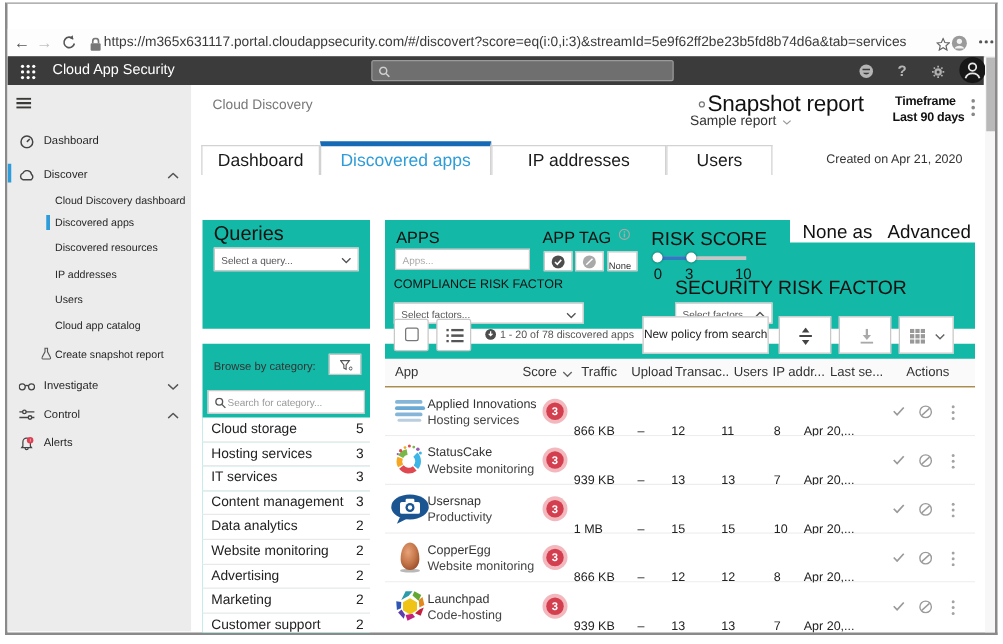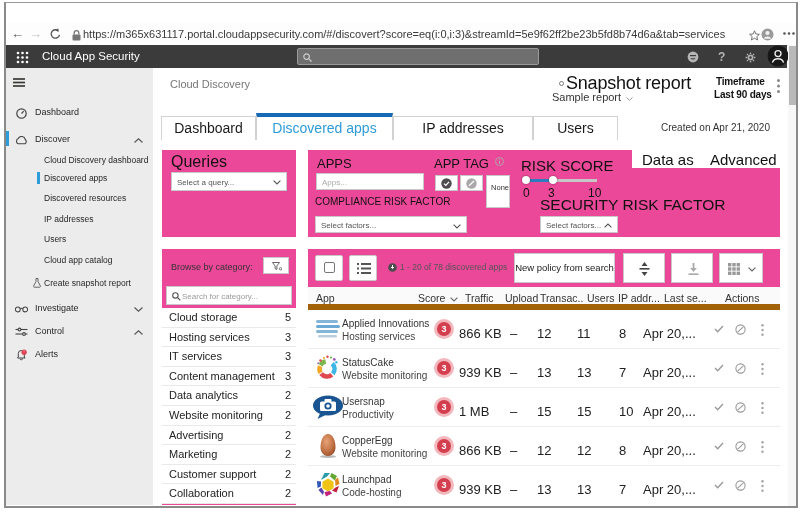--- a/index.html
+++ b/index.html
@@ -45,38 +45,38 @@
   .tf-label { position:absolute; left:563px; top:8px; font-size:10px; color:#111; font-weight:bold; letter-spacing:-0.2px; }
   .tf-value { position:absolute; left:561px; top:21px; font-size:10px; color:#111; font-weight:bold; letter-spacing:-0.2px; }
 
   
   .tabrow { position:absolute; left:0; top:45px; width:100%; height:27px; }
   .ptab { position:absolute; top:3px; height:24px; background:#fff; border:1px solid #d2d2d2; border-bottom:none; font-size:14px; color:#1a1a1a; text-align:center; }
   .ptab.sel { top:0; height:27px; border-top:4px solid #1569b5; color:#2d9cd8; }
   .created { position:absolute; left:508px; top:9px; font-size:10px; color:#333; }
 
   
-  .panel { position:absolute; background:#ec4899; }
+  .panel { position:absolute; background:#14b8a6;margin-top:26px; }
   .whitebox { background:#fff; border:1px solid #c8c8c8; position:absolute; }
   .phead { font-size:16px; color:#111; position:absolute; }
   .small { font-size:8px; color:#767676; }
 
   
   .catrow { height:19.6px; border-bottom:1px solid #e9e9e9; font-size:11px; color:#222; position:relative; background:#fff; }
   .catrow .nm { position:absolute; left:7px; top:3px; }
   .catrow .ct { position:absolute; right:5px; top:3px; }
 
   .badge { position:absolute; width:20px; height:20px; border-radius:50%; background:#f2b8bd; }
   .badge > div { position:absolute; left:3px; top:3px; width:14px; height:14px; border-radius:50%; background:#d43f4f; color:#fff; font-size:9px; font-weight:bold; text-align:center; line-height:14px; }
 
   .approw { position:relative; height:39px; border-bottom:1px solid #ededed; background:#fff; font-size:11px; color:#222; }
   .ricon { position:absolute; left:7px; top:6px; }
   .nm1 { position:absolute; left:34px; top:8px; color:#333; font-size:10px; }
   .nm2 { position:absolute; left:34px; top:21px; color:#444; font-size:10px; }
-  .v { position:absolute; top:16px; font-size:13px; }
+  .v { position:absolute; top:30px; font-size:10px; }
 </style>
 </head>
 <body>
 <div id="win">
 
   <div id="tabbar">
     <div id="tab">
       <svg class="abs" style="left:5px;top:4px" width="11" height="11" viewBox="0 0 11 11">
           <rect x="0" y="0" width="5" height="5" fill="#f25022"></rect>
           <rect x="6" y="0" width="5" height="5" fill="#7fba00"></rect>
@@ -294,32 +294,32 @@
               <circle cx="5.5" cy="5.5" r="5.2" fill="#4d4d4d"></circle>
               <polyline points="3,5.6 4.8,7.4 8,3.9" fill="none" stroke="#fff" stroke-width="1.3"></polyline>
             </svg>
           </div>
         <div class="whitebox" style="left:152px;top:25px;width:23px;height:16px">
             <svg style="position:absolute;left:5px;top:2px" width="11" height="11" viewBox="0 0 11 11">
               <circle cx="5.5" cy="5.5" r="5.2" fill="#a9a9a9"></circle>
               <line x1="3" y1="7.8" x2="8" y2="3" stroke="#fff" stroke-width="1.2"></line>
             </svg>
           </div>
-        <div class="whitebox" style="left:178px;top:25px;width:24px;height:33px;text-align:right"><span style="font-size:7.5px;color:#333;line-height:16px">None</span></div>
+        <div class="whitebox" style="left:178px;top:25px;width:24px;height:16px;text-align:left"><span style="font-size:7.5px;color:#333;line-height:16px">None</span></div>
         <div class="phead" style="left:213px;top:7px;font-size:15px">RISK SCORE</div>
 
         <div class="abs" style="left:217px;top:29px;width:72px;height:3px;background:#c6c6c6"></div>
         <div class="abs" style="left:219px;top:29px;width:26px;height:3px;background:#2e7cc0"></div>
         <div class="abs" style="left:214px;top:26px;width:8px;height:8px;border-radius:50%;background:#fff;box-shadow:0 0 2px rgba(0,0,0,.55)"></div>
         <div class="abs" style="left:241px;top:26px;width:8px;height:8px;border-radius:50%;background:#fff;box-shadow:0 0 2px rgba(0,0,0,.55)"></div>
         <div class="abs" style="left:215px;top:36px;font-size:12px;color:#111">0</div>
         <div class="abs" style="left:240px;top:36px;font-size:12px;color:#111">3</div>
         <div class="abs" style="left:280px;top:36px;font-size:12px;color:#111">10</div>
         <div class="abs" style="left:324px;top:-3px;width:148px;height:21px;background:#fff"></div>
-        <div class="abs" style="left:334px;top:1px;font-size:15px;color:#111">Data as</div>
+        <div class="abs" style="left:334px;top:1px;font-size:15px;color:#111">None as</div>
         <div class="abs" style="left:402px;top:1px;font-size:15px;color:#111">Advanced</div>
         <div class="phead" style="left:7px;top:46px;font-size:10px">COMPLIANCE RISK FACTOR</div>
         <div class="whitebox" style="left:7px;top:66px;width:152px;height:17px">
           <span class="small" style="position:absolute;left:5px;top:4px;color:#555">Select factors...</span>
           <svg style="position:absolute;right:5px;top:7px" width="8" height="5" viewBox="0 0 8 5">
               <polyline points="0.6,0.6 4,4 7.4,0.6" fill="none" stroke="#555" stroke-width="1.1"></polyline>
             </svg>
         </div>
         <div class="phead" style="left:232px;top:46px;font-size:15.5px">SECURITY RISK FACTOR</div>
         <div class="whitebox" style="left:232px;top:66px;width:78px;height:17px">
@@ -441,21 +441,21 @@
                 <rect x="0" y="8.6" width="3.4" height="3.4"></rect>
                 <rect x="4.3" y="8.6" width="3.4" height="3.4"></rect>
                 <rect x="8.6" y="8.6" width="3.4" height="3.4"></rect>
               </g>
             </svg>
             <svg style="position:absolute;right:6px;top:13px" width="8" height="5" viewBox="0 0 8 5">
               <polyline points="0.6,0.6 4,4 7.4,0.6" fill="none" stroke="#666" stroke-width="1.2"></polyline>
             </svg>
           </div>
 
-        <div class="abs" style="left:0;top:38px;width:472px;height:23px;background:#fafafa;border-bottom:6px solid #a16207;font-size:10.5px;color:#333">
+        <div class="abs" style="left:0;top:38px;width:472px;height:23px;background:#fafafa;border-bottom:1px solid #a16207;font-size:10.5px;color:#333">
           <span class="abs" style="left:8px;top:5px">App</span>
           <span class="abs" style="left:110px;top:5px">Score</span>
             <svg class="abs" style="left:142px;top:10px" width="8" height="5" viewBox="0 0 8 5">
               <polyline points="0.6,0.6 4,4 7.4,0.6" fill="none" stroke="#666" stroke-width="1.1"></polyline>
             </svg>
           <span class="abs" style="left:157px;top:5px">Traffic</span>
           <span class="abs" style="left:197px;top:5px">Upload</span>
           <span class="abs" style="left:232px;top:5px">Transac..</span>
           <span class="abs" style="left:279px;top:5px">Users</span>
           <span class="abs" style="left:310px;top:5px">IP addr...</span>

